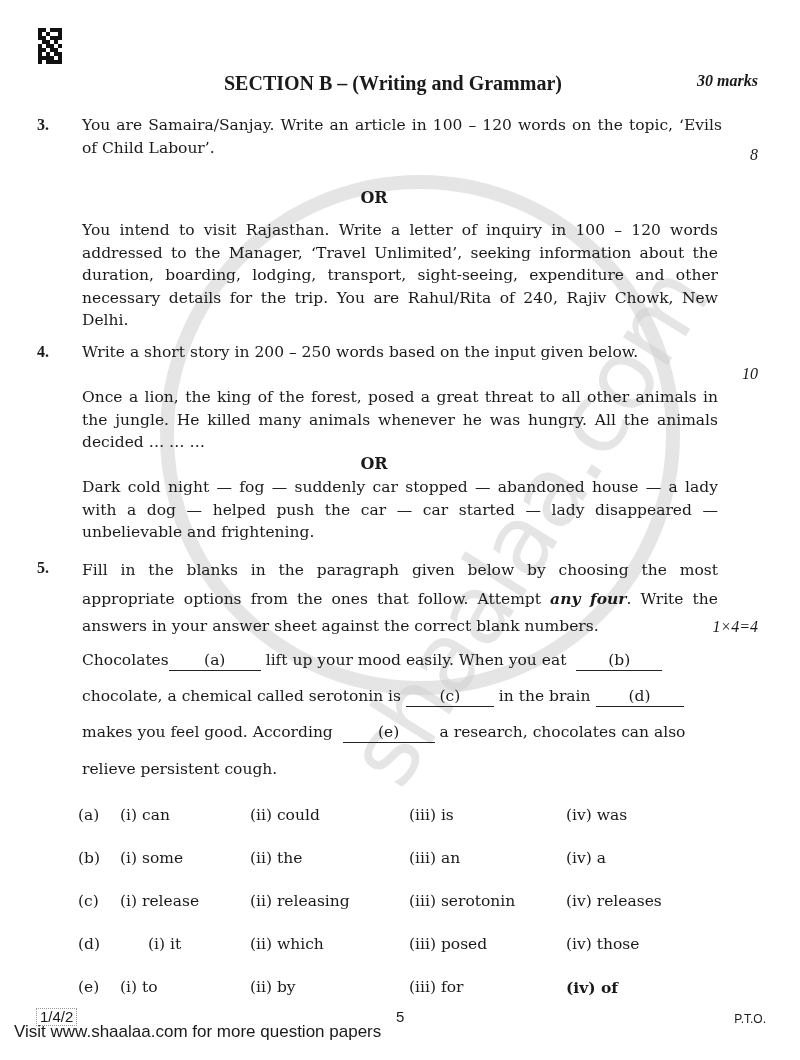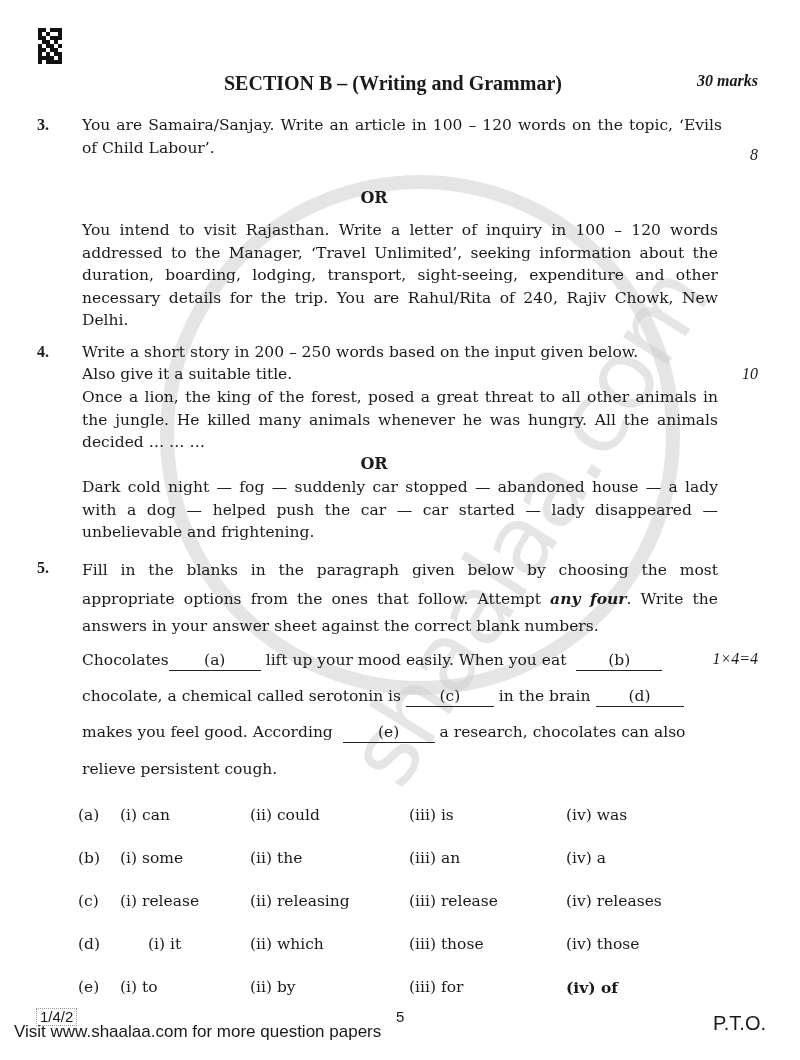--- a/index.html
+++ b/index.html
@@ -32,21 +32,21 @@
 
     .fill-line { position: absolute; left: 82px; width: 640px; font-size: 15.5px; font-family: "DejaVu Serif", serif; white-space: nowrap; }
     .blank { display: inline-block; border-bottom: 1px solid #222; text-align: center; padding: 0 0 1px 0; }
 
     .opt-row { position: absolute; left: 78px; width: 640px; height: 22px; font-family: "DejaVu Serif", serif; font-size: 15.5px; }
     .opt-row span { position: absolute; top: 0; white-space: nowrap; }
 
     .footer-code { position: absolute; left: 36px; top: 1008px; font-family: "Liberation Sans", sans-serif;
                    font-size: 15px; border: 1px dotted #999; padding: 0 3px; line-height: 16px; }
     .footer-page { position: absolute; left: 396px; top: 1008px; font-family: "Liberation Sans", sans-serif; font-size: 15px; }
-    .footer-pto { position: absolute; right: 34px; top: 1012px; font-family: "Liberation Sans", sans-serif; font-size: 20px; }
+    .footer-pto { position: absolute; right: 34px; top: 1012px; font-family: "Liberation Sans", sans-serif; font-size: 12px; }
     .footer-visit { position: absolute; left: 14px; top: 1022px; font-family: "Liberation Sans", sans-serif; font-size: 17px; }
   </style>
 </head>
 <body>
 
 <div class="page">
 
   <div class="watermark"></div>
   <div class="watermark-text">shaalaa.com</div>
 
@@ -111,31 +111,30 @@
   <div class="section-marks">30 marks</div>
 
   <div class="qnum" style="top:116px;">3.</div>
   <div class="block text" style="top:114px; width:640px;">You are Samaira/Sanjay. Write an article in 100 – 120 words on the topic, ‘Evils of Child Labour’.</div>
   <div class="marks" style="top:146px;">8</div>
   <div class="or" style="top:188px;">OR</div>
   <div class="block text" style="top:219px;">You intend to visit Rajasthan. Write a letter of inquiry in 100 – 120  words addressed to the Manager, ‘Travel Unlimited’, seeking information about the duration, boarding, lodging, transport, sight-seeing, expenditure and other necessary details for the trip. You are Rahul/Rita of 240, Rajiv Chowk, New Delhi.</div>
 
   <div class="qnum" style="top:343px;">4.</div>
   <div class="block text" style="top:341px;">Write a short story in 200 – 250 words based on the input given below.</div>
-  <div class="block text" style="top:363px;">Also give it a suitable title.</div>
   <div class="marks" style="top:365px;">10</div>
   <div class="block text" style="top:386px;">Once a lion, the king of the forest, posed a great threat to all other animals in the jungle. He killed many animals whenever he was hungry. All the animals decided … … …</div>
   <div class="or" style="top:454px;">OR</div>
   <div class="block text" style="top:476px;">Dark cold night — fog — suddenly car stopped — abandoned house — a lady with a dog — helped push the car — car started — lady disappeared — unbelievable and frightening.</div>
 
   <div class="qnum" style="top:559px;">5.</div>
   <div class="block text" style="top:557px; line-height:27.5px;">
     <span>Fill in the blanks in the paragraph given below by choosing the most appropriate options from the ones that follow. Attempt </span><b><i>any four</i></b><span>. Write the answers in your answer sheet against the correct blank numbers.</span>
   </div>
-  <div class="marks" style="top:650px;">1×4=4</div>
+  <div class="marks" style="top:618px;">1×4=4</div>
 
   <div class="fill-line" style="top:687px;">
     <span>chocolate, a chemical called serotonin is</span>
     <span class="blank" style="width:88px;">(c)</span>
     <span>in the brain</span>
     <span class="blank" style="width:88px;">(d)</span>
   </div>
   <div class="fill-line" style="top:651px;">
     <span>Chocolates</span><span class="blank" style="width:92px;">(a)</span>
     <span>lift up your mood easily. When you eat</span>&nbsp;
@@ -159,28 +158,28 @@
     <span style="left:0;">(b)</span>
     <span style="left:42px;">(i) some</span>
     <span style="left:172px;">(ii)  the</span>
     <span style="left:331px;">(iii)  an</span>
     <span style="left:488px;">(iv)  a</span>
   </div>
   <div class="opt-row" style="top:892px;">
     <span style="left:0;">(c)</span>
     <span style="left:42px;">(i) release</span>
     <span style="left:172px;text-align:right;">(ii)  releasing</span>
-    <span style="left:331px;">(iii)  release</span>
+    <span style="left:331px;">(iii)  serotonin</span>
     <span style="left:488px;">(iv)  releases</span>
   </div>
   <div class="opt-row" style="top:935px;">
     <span style="left:0;">(d)</span>
     <span style="left:42px;margin-left:28px;">(i) it</span>
     <span style="left:172px;">(ii)  which</span>
-    <span style="left:331px;">(iii)  those</span>
+    <span style="left:331px;">(iii)  posed</span>
     <span style="left:488px;">(iv)  those</span>
   </div>
   <div class="opt-row" style="top:978px;">
     <span style="left:0;">(e)</span>
     <span style="left:42px;">(i) to</span>
     <span style="left:172px;">(ii)  by</span>
     <span style="left:331px;">(iii)  for</span>
     <span style="left:488px;font-weight:bold;">(iv)  of</span>
   </div>
 

